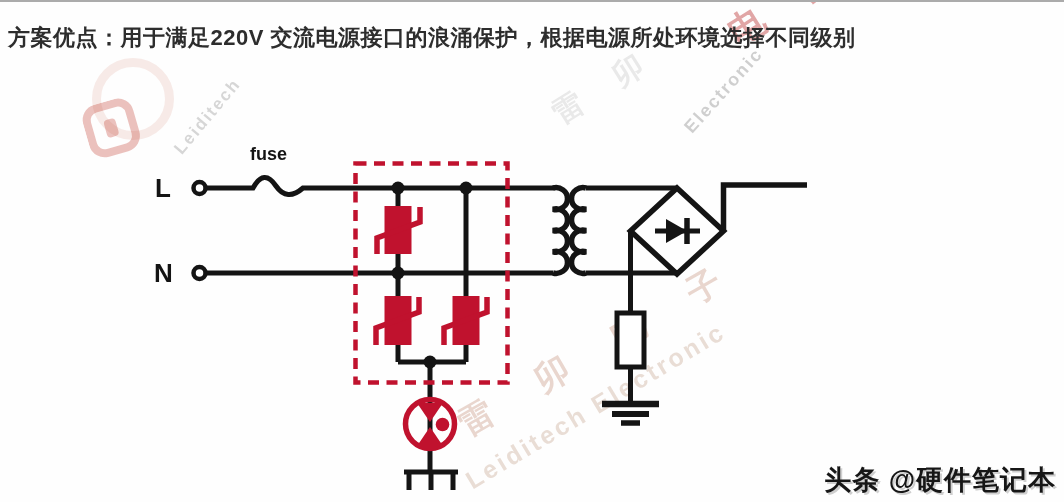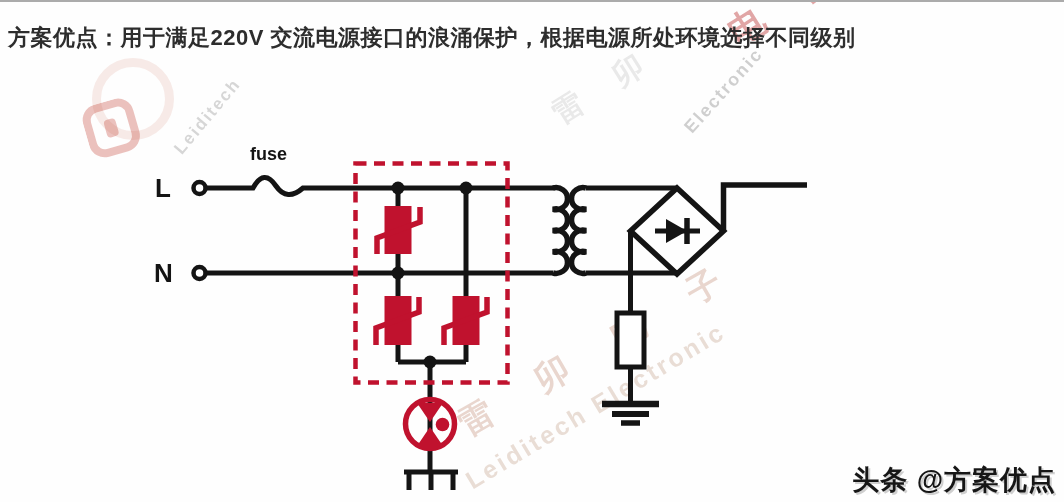--- a/index.html
+++ b/index.html
@@ -149,13 +149,13 @@
     <rect x="617" y="313" width="27" height="54" fill="#fff" stroke="#141414" stroke-width="5"></rect>
   </g>
 
   <g>
     <path d="M602,404 H659" stroke="#141414" stroke-width="6.5" fill="none"></path>
     <path d="M612,414 H649" stroke="#141414" stroke-width="6" fill="none"></path>
     <path d="M621,423 H640" stroke="#141414" stroke-width="5.5" fill="none"></path>
   </g>
 </svg>
 
-<div class="credit">头条 @方案优点</div>
+<div class="credit">头条 @硬件笔记本</div>
 
 </body></html>

